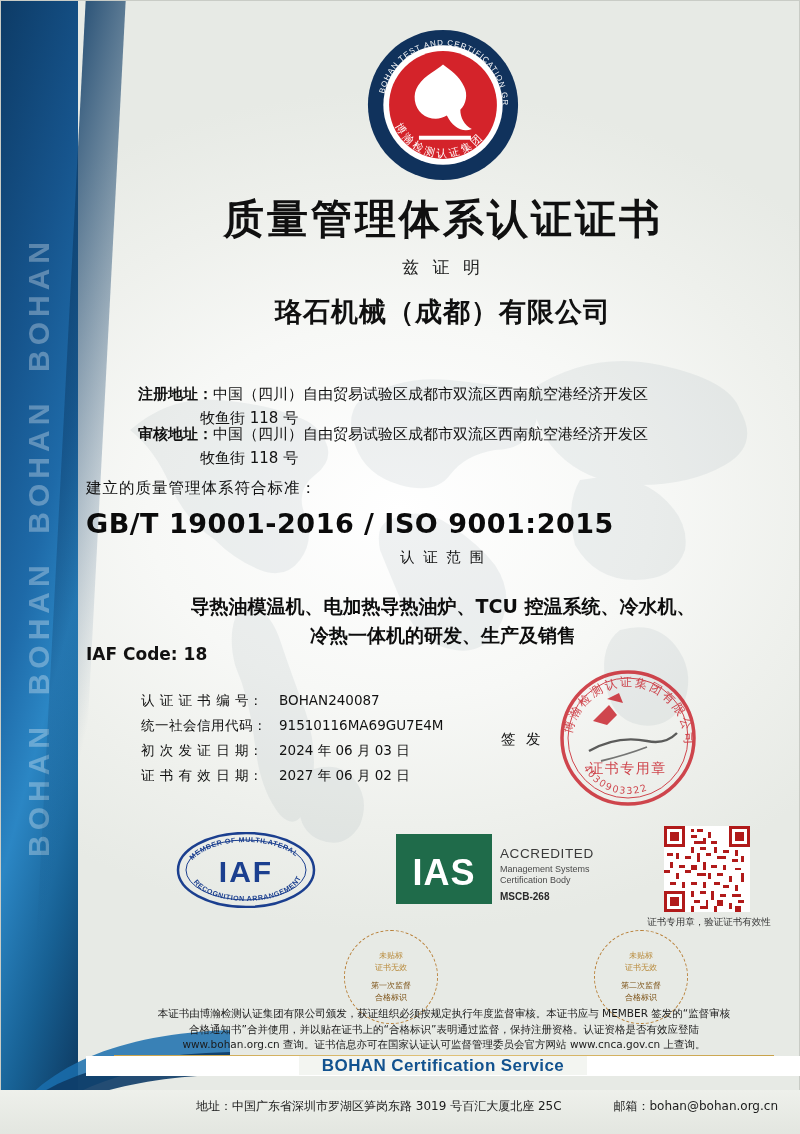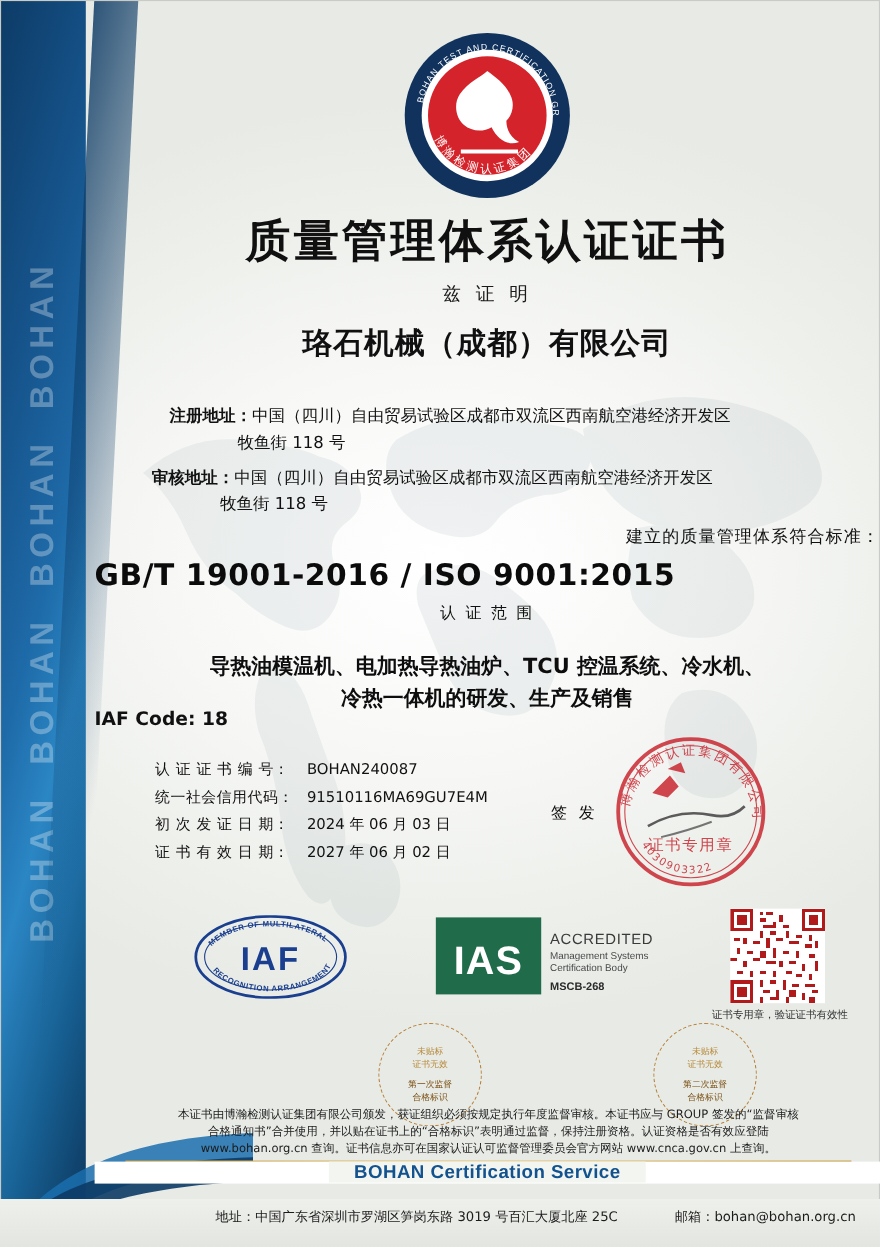--- a/index.html
+++ b/index.html
@@ -77,25 +77,25 @@
     position:absolute;top:294px;left:0;width:100%;
     text-align:center;font-weight:bold;font-size:27px;color:#101010;letter-spacing:1px;
     font-family:"DejaVu Serif", serif;
   }
   .addr{
     position:absolute;left:52px;width:620px;
     font-size:15px;color:#111;line-height:24px;
     font-family:"DejaVu Sans", sans-serif;
   }
   .addr .lbl{font-weight:bold;}
-  .addr-1{top:366px;margin-left:16px;}
+  .addr-1{top:382px;}
   .addr-2{top:422px;}
   .addr .l2{padding-left:62px;}
   .std-label{
-    position:absolute;top:478px;left:0;width:100%;text-align:right;
+    position:absolute;top:478px;left:0;width:100%;text-align:left;
     font-size:15.5px;color:#111;letter-spacing:1px;
     font-family:"DejaVu Sans", sans-serif;
   }
   .std-value{
     position:absolute;top:508px;left:0;width:100%;text-align:left;
     font-size:27px;font-weight:bold;color:#0b0b0b;letter-spacing:.5px;
     font-family:"DejaVu Sans", sans-serif;
   }
   .scope-label{
     position:absolute;top:548px;left:0;width:100%;text-align:center;
@@ -408,21 +408,21 @@
         <div>未贴标</div>
         <div>证书无效</div>
       </div>
       <div class="bot">
         <div>第二次监督</div>
         <div>合格标识</div>
       </div>
     </div>
 
     <div class="footnote">
-      <div>本证书由博瀚检测认证集团有限公司颁发，获证组织必须按规定执行年度监督审核。本证书应与 GROUP 签发的“监督审核</div>
+      <div>本证书由博瀚检测认证集团有限公司颁发，获证组织必须按规定执行年度监督审核。本证书应与 MEMBER 签发的“监督审核</div>
       <div>合格通知书”合并使用，并以贴在证书上的“合格标识”表明通过监督，保持注册资格。认证资格是否有效应登陆</div>
       <div>www.bohan.org.cn 查询。证书信息亦可在国家认证认可监督管理委员会官方网站 www.cnca.gov.cn 上查询。</div>
     </div>
 
     <div class="rule"></div>
     <div class="brandline"><span>BOHAN Certification Service</span></div>
 
     <div class="bottombar"></div>
     <div class="addr-foot">地址：中国广东省深圳市罗湖区笋岗东路 3019 号百汇大厦北座 25C</div>
     <div class="mail-foot">邮箱：bohan@bohan.org.cn</div>

